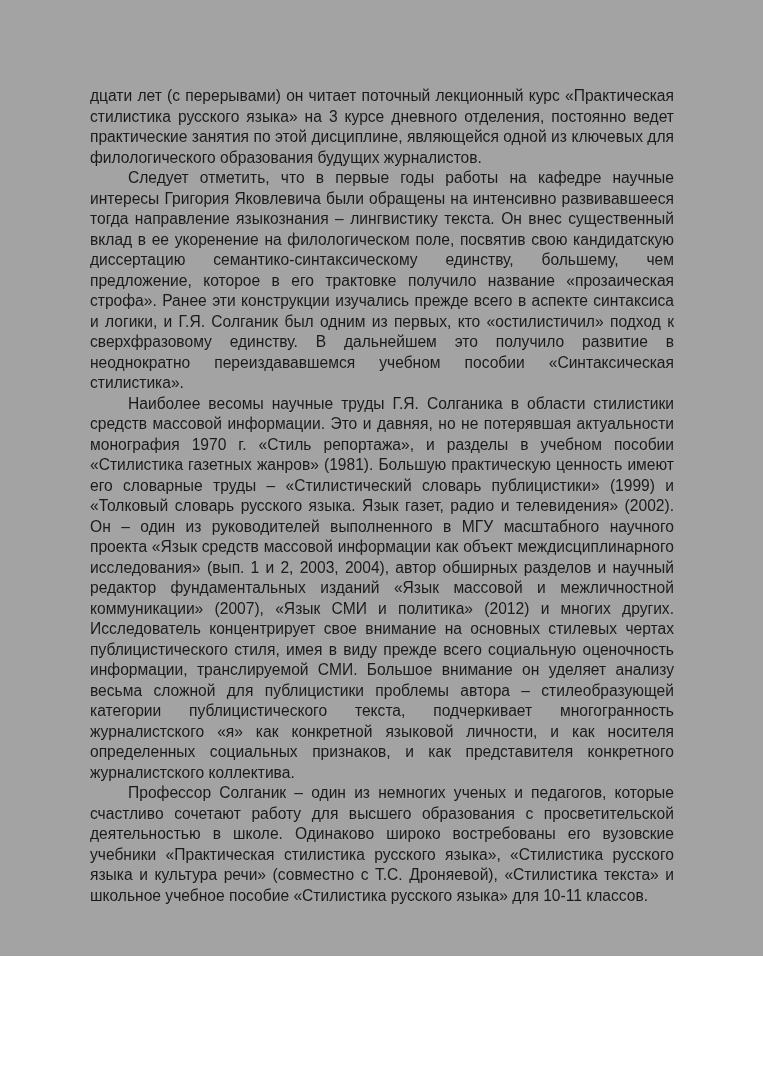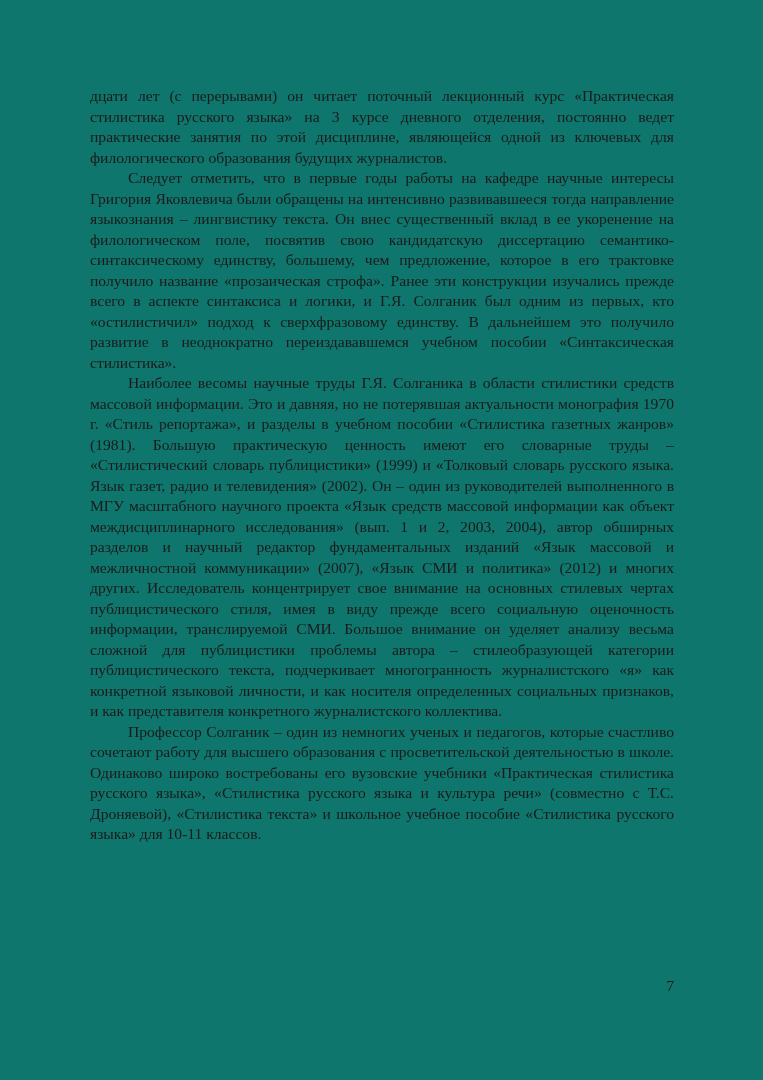--- a/index.html
+++ b/index.html
@@ -3,25 +3,25 @@
 <meta charset="utf-8">
 <style>
   html, body {
     margin: 0;
     padding: 0;
     background: #ffffff;
   }
   .page {
     position: relative;
     width: 763px;
-    height: 1080px;
-    background: #0f766e;
+    height: 956px;
+    background: #a3a3a3;
     box-sizing: border-box;
     overflow: hidden;
-    font-family: Liberation Serif, serif;
+    font-family: Liberation Sans, sans-serif;
     color: #1a1a1a;
   }
   .text-body {
     position: absolute;
     top: 86px;
     left: 90px;
     width: 584px;
     font-size: 15.6px;
     line-height: 20.5px;
     text-align: justify;

